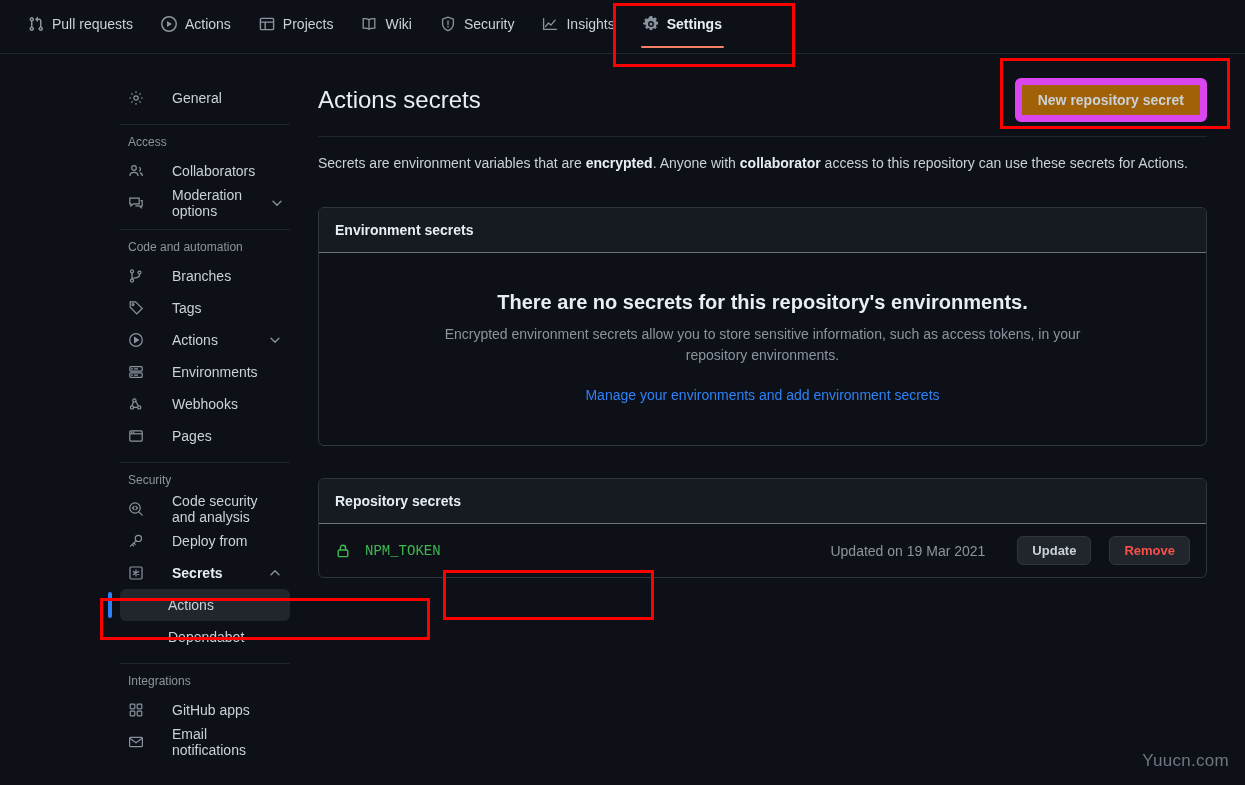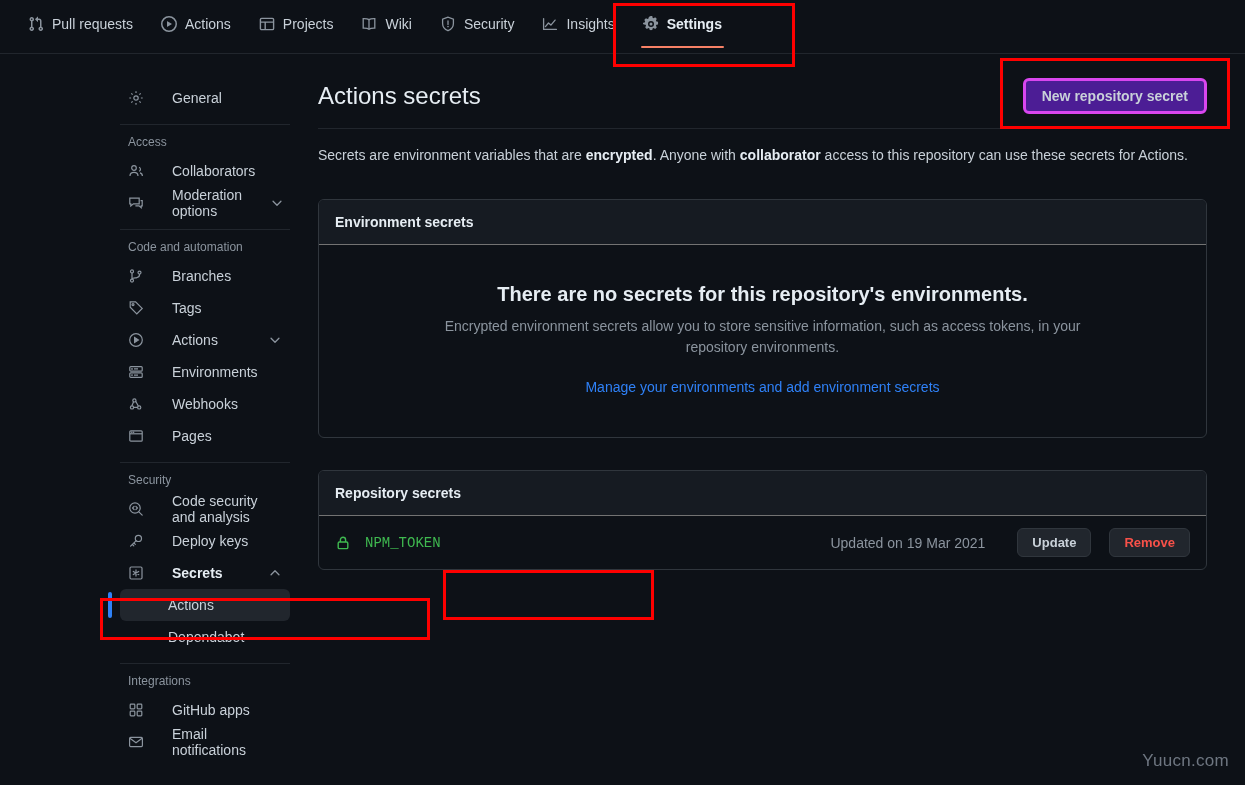--- a/index.html
+++ b/index.html
@@ -120,22 +120,22 @@
     justify-content: space-between;
     border-bottom: 1px solid #21262d;
     padding-bottom: 14px;
   }
   .page-title {
     font-size: 24px;
     font-weight: 400;
     color: #e6edf3;
   }
   .btn {
-    background: #4c1d95;
-    border: 3px solid #d946ef;
+    background: #a16207;
+    border: 7px solid #d946ef;
     color: #c9d1d9;
     font-size: 14px;
     font-weight: bold;
     font-family: "Liberation Sans", sans-serif;
     padding: 7px 16px;
     border-radius: 6px;
     cursor: pointer;
   }
   .desc {
     color: #c9d1d9;
@@ -412,21 +412,21 @@
           <path d="M6.1 5.4 4.6 7l1.5 1.6M7.9 5.4 9.4 7 7.9 8.6" stroke-linecap="round" stroke-linejoin="round"></path>
         </svg>
       <span class="s-label">Code security and analysis</span>
     </div>
 
     <div class="side-link">
       <svg class="s-ico" viewBox="0 0 16 16" fill="none" stroke="currentColor" stroke-width="1.2">
           <circle cx="10.4" cy="5.4" r="3.1"></circle>
           <path d="M8.2 7.6 2.6 13.2M4.4 11.4l1.4 1.4M5.9 9.9l1.4 1.4" stroke-linecap="round"></path>
         </svg>
-      <span class="s-label">Deploy keys</span>
+      <span class="s-label">Deploy from</span>
     </div>
 
     <div class="side-link bold">
       <svg class="s-ico" viewBox="0 0 16 16" fill="none" stroke="currentColor" stroke-width="1.2">
           <rect x="2" y="2" width="12" height="12" rx="1.2"></rect>
           <path d="M8 4.9v6.2M5.3 6.4l5.4 3.2M10.7 6.4 5.3 9.6" stroke-linecap="round"></path>
         </svg>
       <span class="s-label">Secrets</span>
       <svg class="chev" viewBox="0 0 16 16" fill="none" stroke="currentColor" stroke-width="1.5" stroke-linecap="round" stroke-linejoin="round">
           <path d="M3.5 10 8 5.5 12.5 10"></path>

